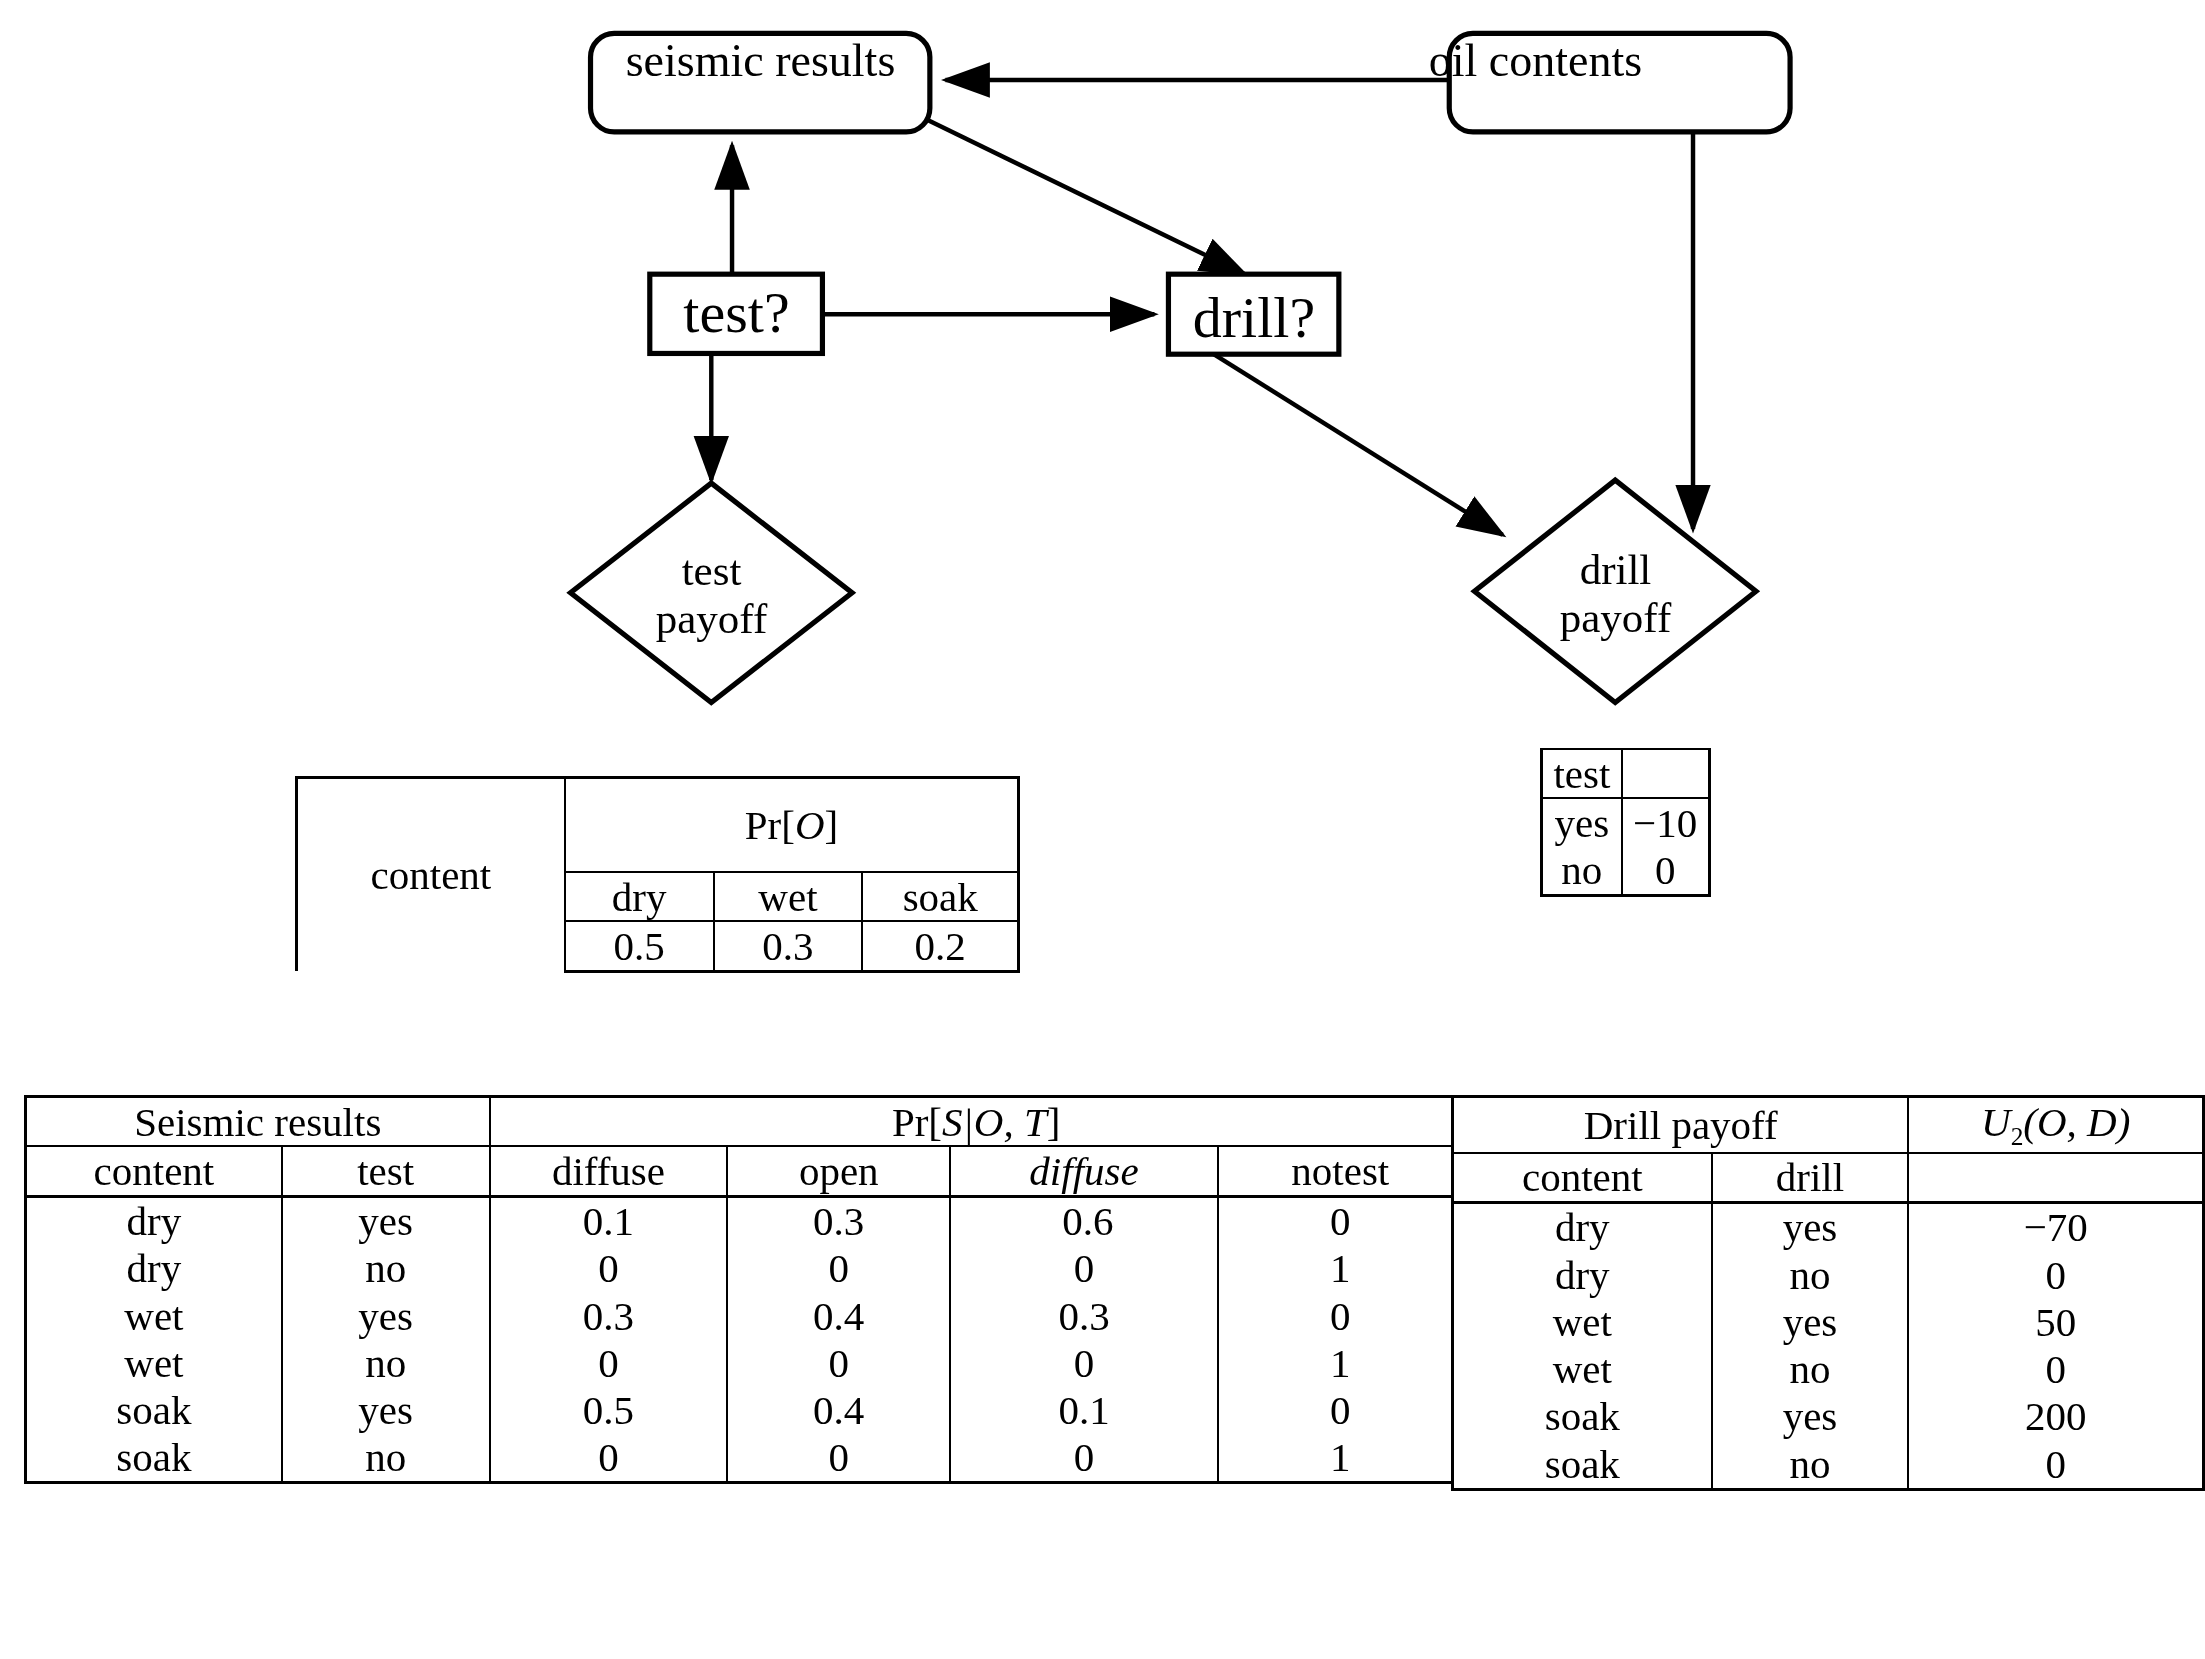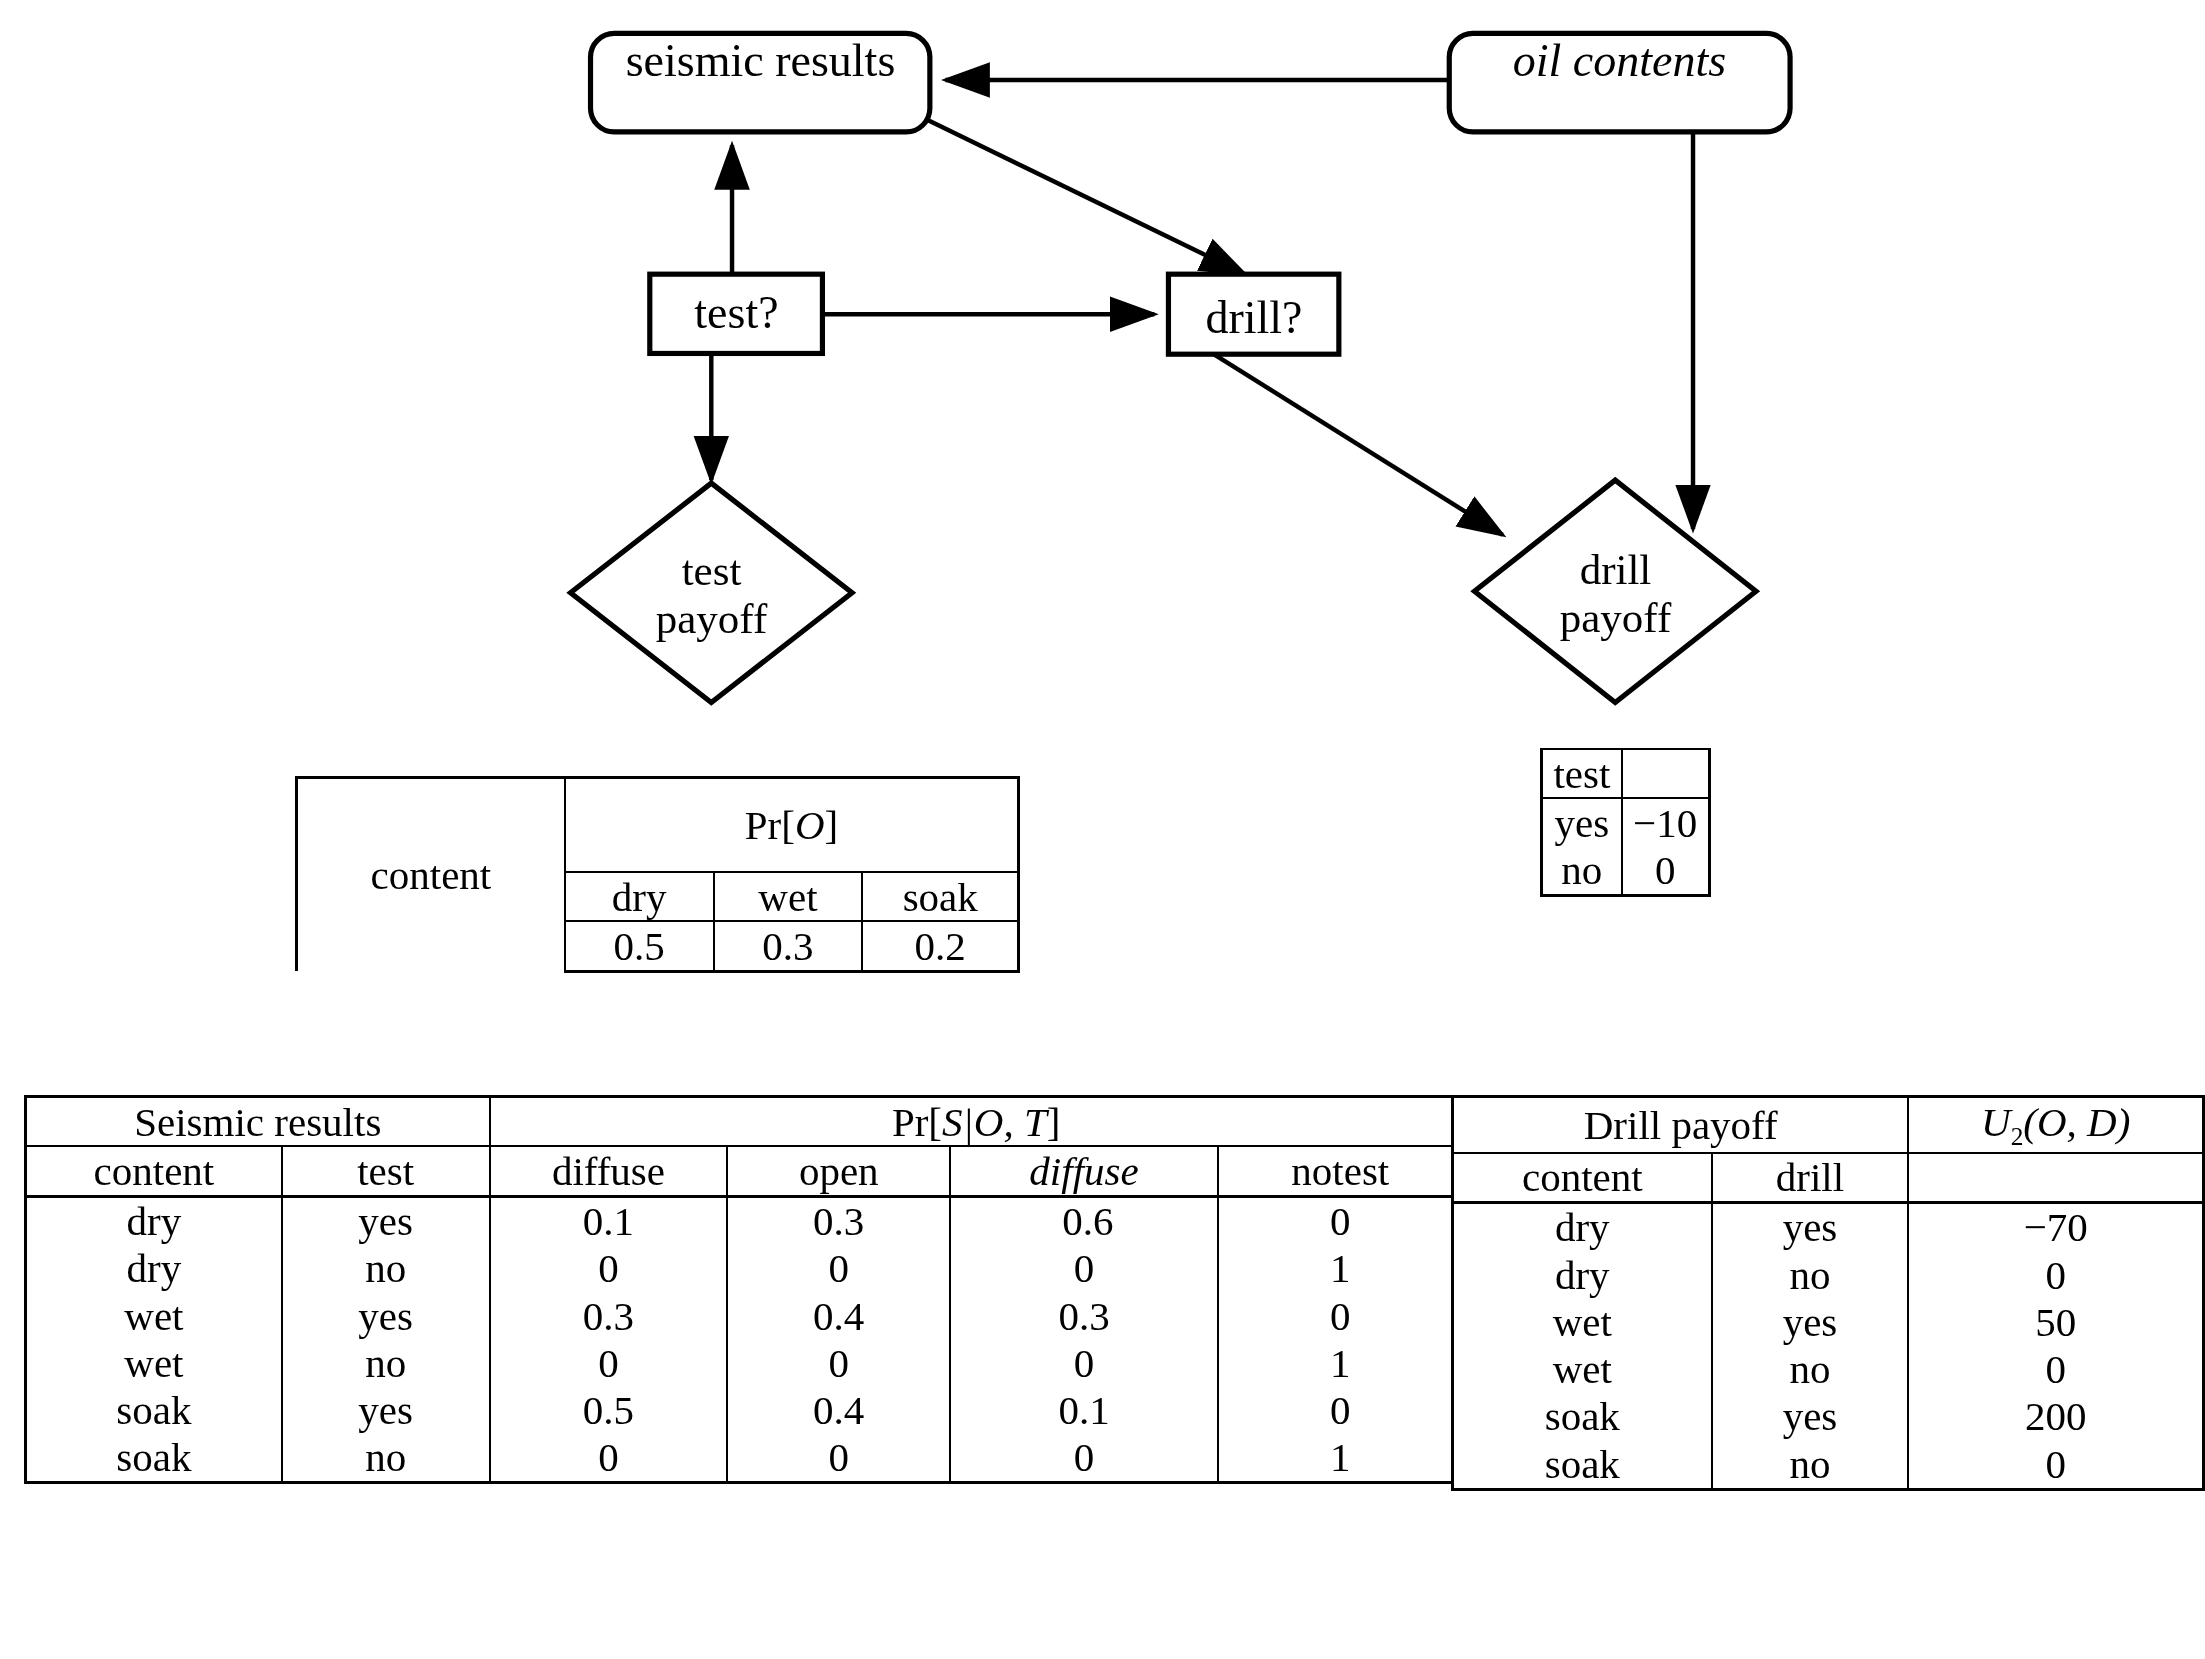--- a/index.html
+++ b/index.html
@@ -26,21 +26,21 @@
     position: absolute;
     display: flex;
     align-items: center;
     justify-content: center;
     text-align: center;
     white-space: nowrap;
     pointer-events: none;
   }
 
   .chance-node-text { font-size: 46px; line-height: 1.05; }
-  .decision-node-text { font-size: 46px; line-height: 1.05; }
+  .decision-node-text { font-size: 58px; line-height: 1.05; }
   .value-node-text { font-size: 43px; line-height: 1.12; }
 
   
   .tbl {
     position: absolute;
     border-collapse: collapse;
     font-size: 41px;
     background: #ffffff;
   }
   .tbl td, .tbl th {
@@ -107,21 +107,21 @@
 
   <rect x="1577" y="370" width="230" height="108" fill="#ffffff" stroke="#000000" stroke-width="7"></rect>
 
   <polygon points="960,652 1150,800 960,948 770,800" fill="#ffffff" stroke="#000000" stroke-width="7"></polygon>
 
   <polygon points="2180,648 2370,798 2180,948 1990,798" fill="#ffffff" stroke="#000000" stroke-width="7"></polygon>
 </svg>
 
 <div class="node-label chance-node-text" style="left:591px; top:33px; width:339px; height:99px; align-items:flex-start; padding-top:4.4px;">seismic results</div>
 
-<div class="node-label chance-node-text" style="left:1449px; top:33px; width:341px; height:99px; align-items:flex-start; padding-top:4.4px;font-style:italic;">oil contents</div>
+<div class="node-label chance-node-text" style="left:1365px; top:33px; width:341px; height:99px; align-items:flex-start; padding-top:4.4px;">oil contents</div>
 
 <div class="node-label decision-node-text" style="left:650px; top:274px; width:173px; height:79px;">test?</div>
 
 <div class="node-label decision-node-text" style="left:1169px; top:278px; width:170px; height:80px;">drill?</div>
 
 <div class="node-label value-node-text" style="left:593px; top:532px; width:237px; height:126px; flex-direction:column;">
   <span>test</span>
   <span>payoff</span>
 </div>
 

